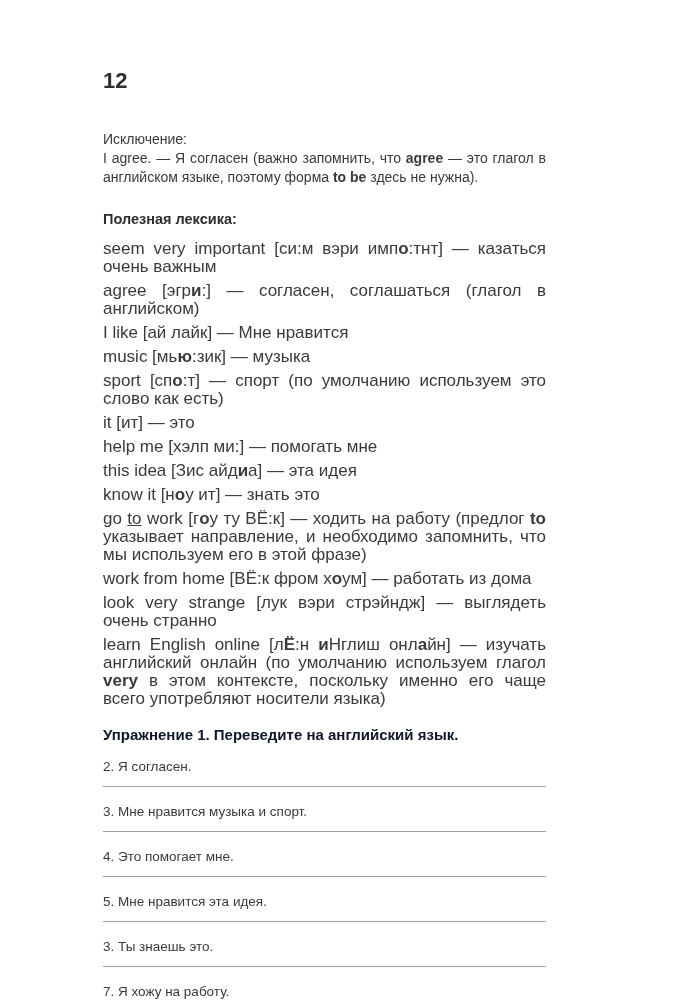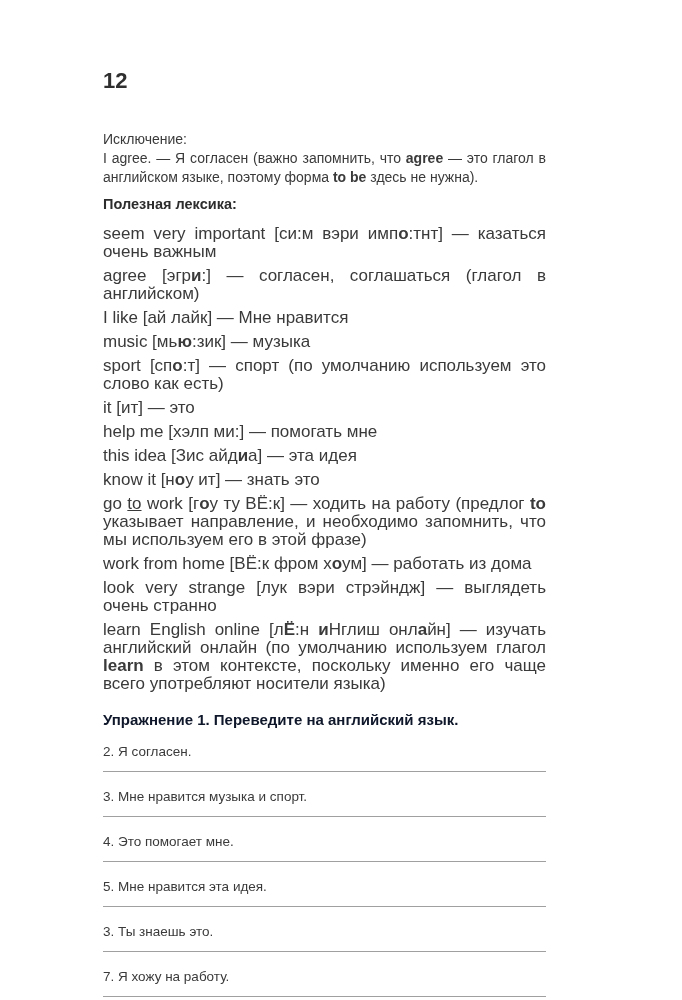--- a/index.html
+++ b/index.html
@@ -33,21 +33,21 @@
   }
   .intro p {
     font-size: 14px;
     line-height: 19px;
     text-align: justify;
   }
   .section-heading {
     font-size: 14.5px;
     font-weight: bold;
     color: #2d2d2d;
-    margin-top: 9px;
+    margin-top: 24px;
     margin-bottom: 13px;
   }
   .vocab p {
     font-size: 17px;
     line-height: 18px;
     margin-bottom: 6px;
     text-align: justify;
   }
   .exercise-heading {
     font-size: 15px;
@@ -90,21 +90,21 @@
     <p>I like [ай лайк] — Мне нравится</p>
     <p>music [мь<b>ю</b>:зик] — музыка</p>
     <p>sport [сп<b>о</b>:т] — спорт (по умолчанию используем это слово как есть)</p>
     <p>it [ит] — это</p>
     <p>help me [хэлп ми:] — помогать мне</p>
     <p>this idea [Зис айд<b>и</b>а] — эта идея</p>
     <p>know it [н<b>о</b>у ит] — знать это</p>
     <p>go <u>to</u> work [г<b>о</b>у ту ВЁ:к] — ходить на работу (предлог <b>to</b> указывает направление, и необходимо запомнить, что мы используем его в этой фразе)</p>
     <p>work from home [ВЁ:к фром х<b>о</b>ум] — работать из дома</p>
     <p>look very strange [лук вэри стрэйндж] — выглядеть очень странно</p>
-    <p>learn English online [л<b>Ё</b>:н <b>и</b>Нглиш онл<b>а</b>йн] — изучать английский онлайн (по умолчанию используем глагол <b>learn</b> в этом контексте, поскольку именно его чаще всего употребляют носители языка)</p>
+    <p>learn English online [л<b>Ё</b>:н <b>и</b>Нглиш онл<b>а</b>йн] — изучать английский онлайн (по умолчанию используем глагол <b>very</b> в этом контексте, поскольку именно его чаще всего употребляют носители языка)</p>
   </div>
 
   <div class="exercise-heading">Упражнение 1. Переведите на английский язык.</div>
 
   <div class="exercise">
     <div class="ex-item">
       <p>2. Я согласен.</p>
       <div class="answer-line"></div>
     </div>
     <div class="ex-item">

